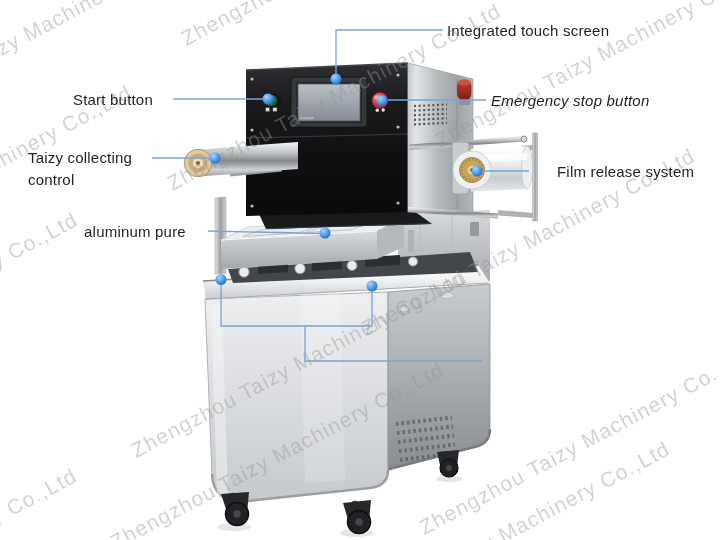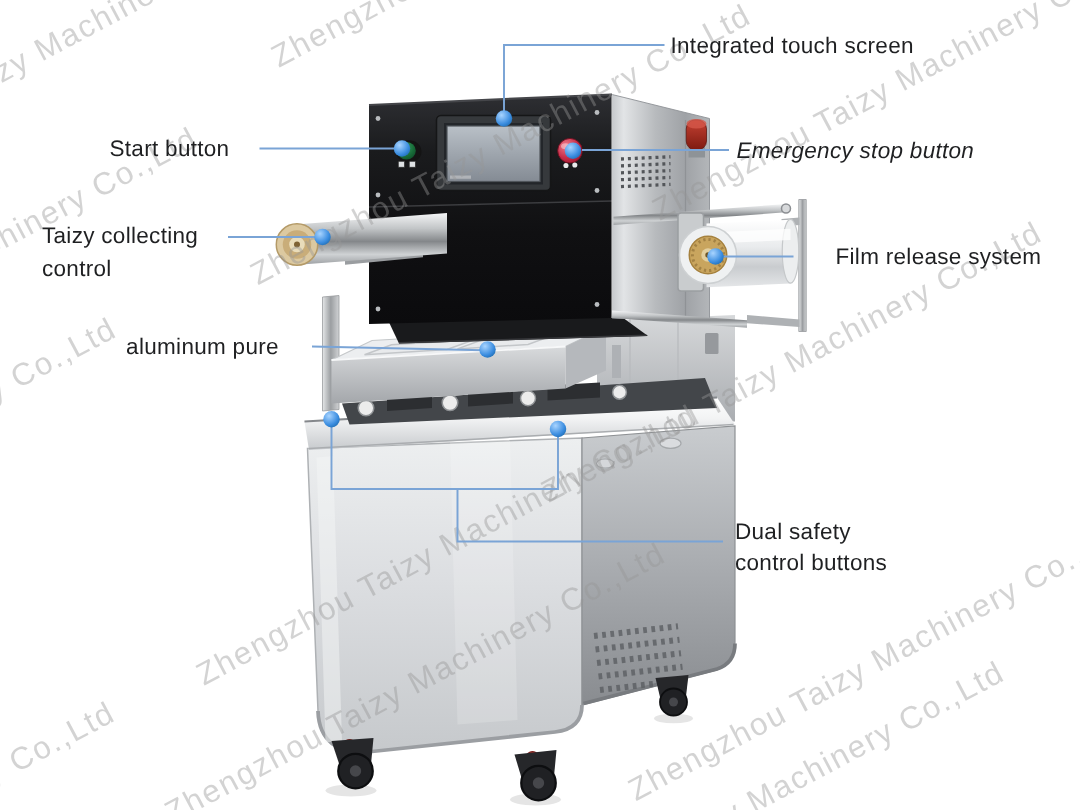--- a/index.html
+++ b/index.html
@@ -320,18 +320,14 @@
   <div class="lbl" id="lbl-start">Start button</div>
   <div class="lbl" id="lbl-estop">Emergency stop button</div>
   <div class="lbl" id="lbl-filmc">
     <div>Taizy collecting</div>
     <div>control</div>
   </div>
   <div class="lbl" id="lbl-filmr">Film release system</div>
   <div class="lbl" id="lbl-mold">
     <div>aluminum pure</div>
   </div>
-  <div class="lbl" id="lbl-dual">
-    <div>Dual safety</div>
-    <div>control buttons</div>
-  </div>
 
 </div>
 
 </body></html>

